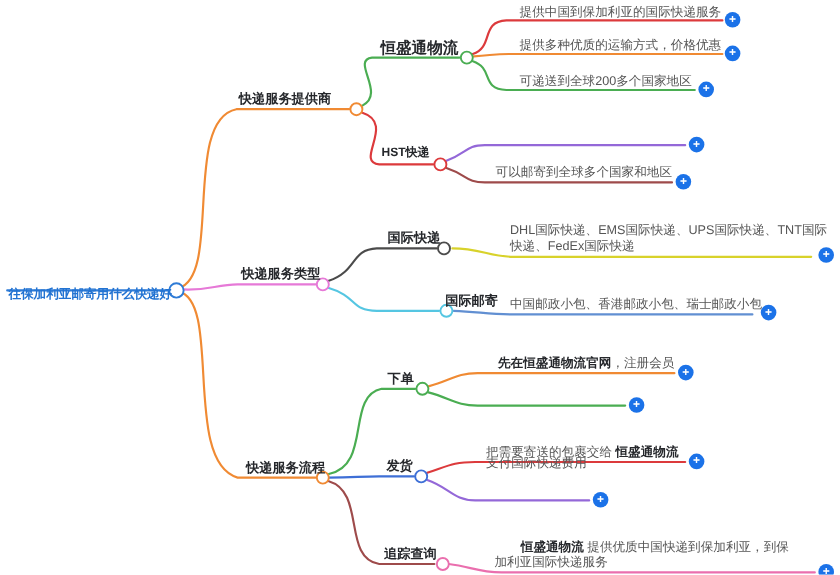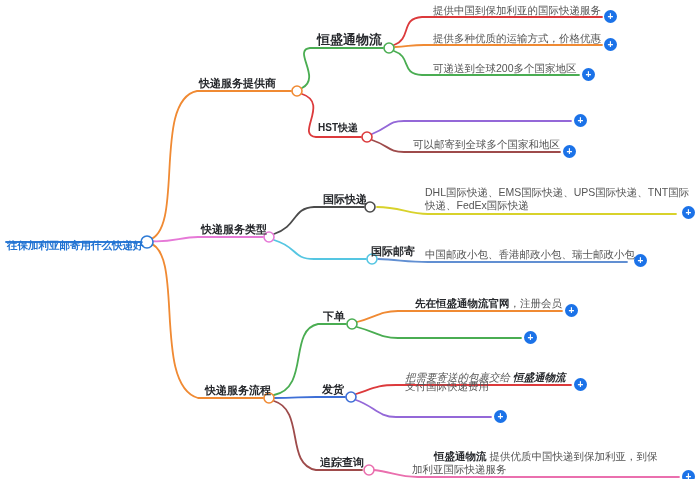--- a/index.html
+++ b/index.html
@@ -86,21 +86,21 @@
   <div class="leaf" style="left:433px;top:32px;">提供多种优质的运输方式，价格优惠</div>
   <div class="leaf" style="left:433px;top:62px;">可递送到全球200多个国家地区</div>
 
   <div class="leaf" style="left:413px;top:138px;">可以邮寄到全球多个国家和地区</div>
 
   <div class="leaf wrap" style="left:425px;top:186px;width:268px;">DHL国际快递、EMS国际快递、UPS国际快递、TNT国际快递、FedEx国际快递</div>
   <div class="leaf" style="left:425px;top:248px;">中国邮政小包、香港邮政小包、瑞士邮政小包</div>
 
   <div class="leaf" style="left:415px;top:297px;"><b>先在恒盛通物流官网</b><span>，注册会员</span></div>
 
-  <div class="leaf" style="left:405px;top:371px;font-style:italic;"><span>把需要寄送的包裹交给 </span><b>恒盛通物流</b></div>
+  <div class="leaf" style="left:405px;top:371px;"><span>把需要寄送的包裹交给 </span><b>恒盛通物流</b></div>
   <div class="leaf" style="left:405px;top:380px;">支付国际快递费用</div>
 
   <div class="leaf wrap" style="left:412px;top:450px;width:252px;text-indent:22px;"><b>恒盛通物流</b><span> 提供优质中国快递到保加利亚，到保加利亚国际快递服务</span></div>
 
   <div class="plus" style="left: 604px; top: 10px; background-color: rgb(27, 114, 232);">+</div>
   <div class="plus" style="left: 604px; top: 38px; background-color: rgb(27, 114, 232);">+</div>
   <div class="plus" style="left: 582px; top: 68px; background-color: rgb(27, 114, 232);">+</div>
   <div class="plus" style="left: 574px; top: 114px; background-color: rgb(27, 114, 232);">+</div>
   <div class="plus" style="left: 563px; top: 145px; background-color: rgb(27, 114, 232);">+</div>
   <div class="plus" style="left: 682px; top: 206px; background-color: rgb(27, 114, 232);">+</div>

